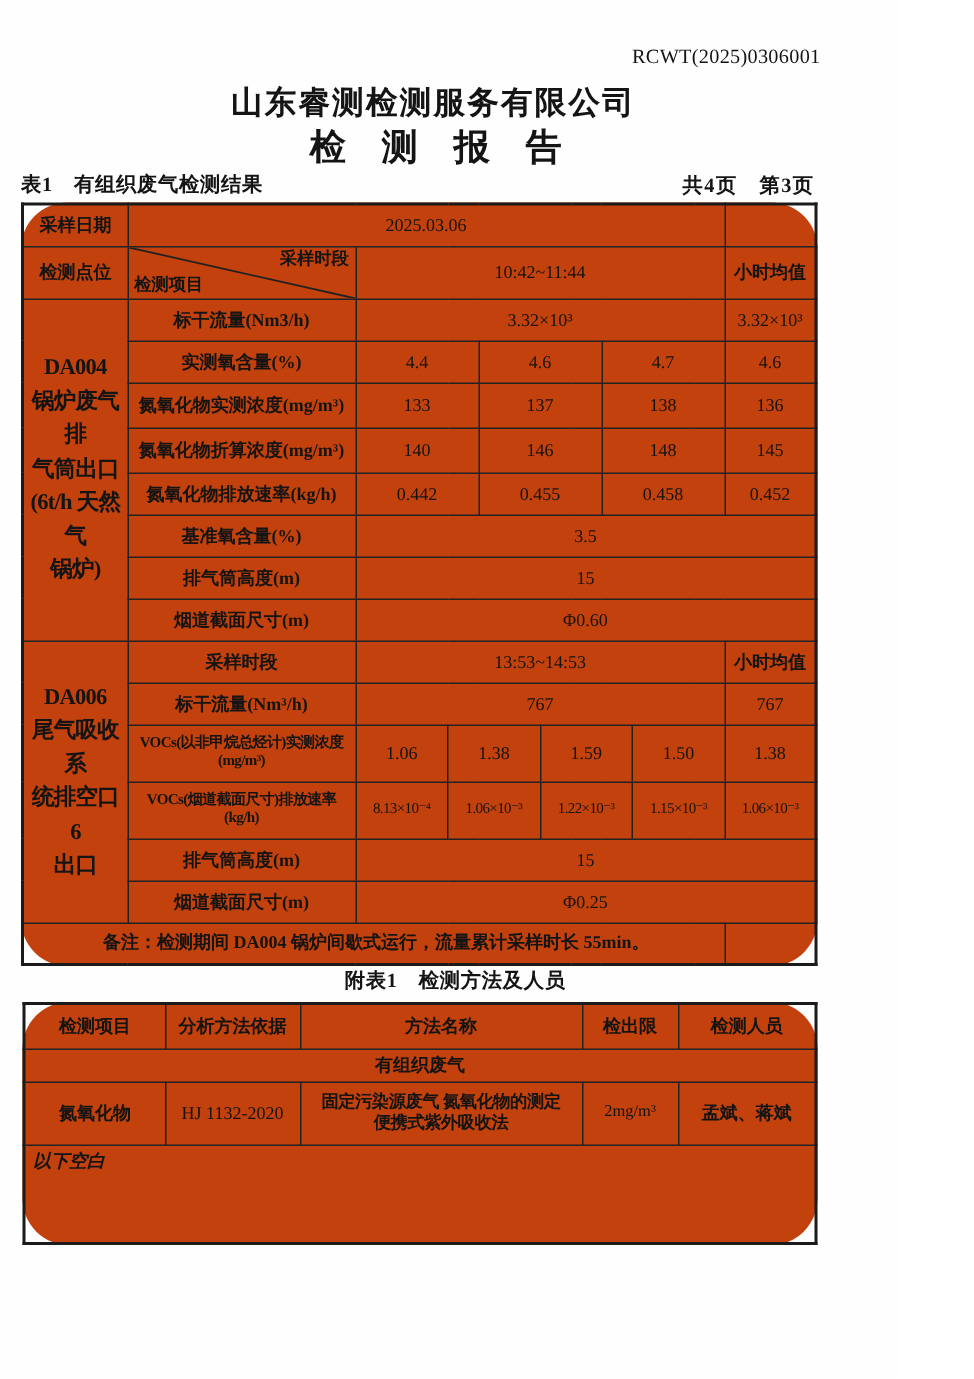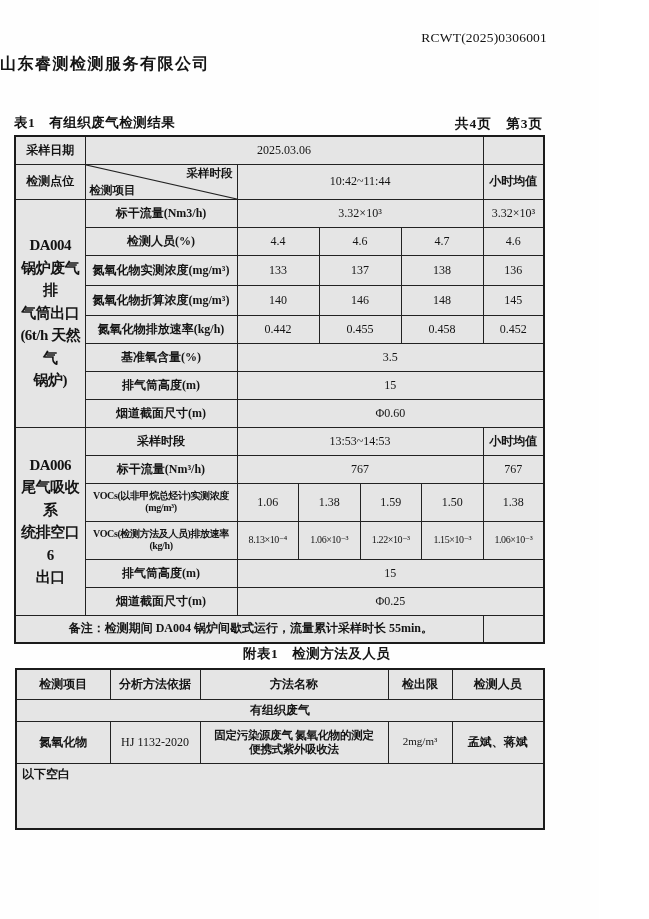--- a/index.html
+++ b/index.html
@@ -11,76 +11,77 @@
     color: #141414;
   }
   .page { position: relative; width: 599px; height: 919px; background: #fefefe; overflow: hidden; }
 
   .report-no {
     position: absolute; top: 30px; left: 0; width: 547px;
     text-align: right; font-size: 13.5px; letter-spacing: 0.2px;
   }
   .company {
     position: absolute; top: 54px; left: 0; width: 578px;
-    text-align: left; font-size: 16px; font-weight: bold; letter-spacing: 1.5px;
+    text-align: center; font-size: 21px; font-weight: bold; letter-spacing: 1.5px;
   }
   .title {
     position: absolute; top: 82px; left: 0; width: 590px;
     text-align: center; font-size: 24px; font-weight: bold; letter-spacing: 9px;
   }
   .caption-row {
     position: absolute; top: 114px; left: 14px; width: 529px; height: 20px;
   }
   .caption {
     display: block; width: 100%; text-align: left;
     font-size: 13.5px; font-weight: bold; letter-spacing: 0.5px;
   }
   .page-info {
     position: absolute; right: 0; top: 1px;
     font-size: 13.5px; font-weight: bold; letter-spacing: 1px;
   }
 
-  table { border-collapse: collapse; table-layout: fixed; background: #e5e5e5; }
+  table { border-collapse: collapse; table-layout: fixed; background: #c2410c; border-radius: 31px; }
   .t1 { position: absolute; top: 135px; left: 14px; width: 529px; border: 2px solid #1b1b1b; }
   .t2 { position: absolute; top: 668px; left: 15px; width: 528px; border: 2px solid #1b1b1b; }
   td {
     border: 1px solid #222;
     text-align: center; vertical-align: middle;
     font-size: 12px; font-weight: bold;
     padding: 0 2px; line-height: 1.25;
     overflow: hidden;
   }
   .num { font-weight: normal; font-family: "Liberation Serif", "DejaVu Serif", serif; }
   .pre { white-space: pre-line; }
   .left { text-align: center; padding-left: 5px; }
   .topleft { text-align: left; vertical-align: top; padding: 3px 0 0 5px; }
   .point-cell { font-size: 15px; letter-spacing: -0.5px; line-height: 1.5; }
   .small-item { font-size: 10px; letter-spacing: -0.4px; }
   .h22 { height: 22px; } .h28 { height: 28px; } .h30 { height: 30px; }
   .h34 { height: 34px; } .h38 { height: 38px; } .h42 { height: 42px; }
-  .h46 { height: 46px; } .h66 { height: 66px; }
+  .h46 { height: 46px; } .h66 { height: 66px; font-style: italic; }
 
   .diag-cell { padding: 0; }
   .diagwrap { position: relative; width: 100%; height: 34px; }
   .diag-svg { position: absolute; left: 0; top: 0; width: 100%; height: 100%; }
   .diag-top { position: absolute; top: 1px; right: 4px; font-size: 11.5px; font-weight: bold; }
   .diag-bottom { position: absolute; bottom: 1px; left: 4px; font-size: 11.5px; font-weight: bold; }
 
   .appendix-title {
-    position: absolute; top: 645px; left: 17px; width: 578px;
+    position: absolute; top: 645px; left: 4px; width: 578px;
     text-align: center; font-size: 13.5px; font-weight: bold; letter-spacing: 0.5px; padding-left: 21px;
   }
 </style>
 </head>
 <body>
 
 <div class="page">
 
   <div class="report-no">RCWT(2025)0306001</div>
   <div class="company">山东睿测检测服务有限公司</div>
+  <div class="title">检 测 报 告</div>
 
   <div class="caption-row">
     <span class="caption">表1　有组织废气检测结果</span>
     <span class="page-info">共4页　第3页</span>
   </div>
 
   <table class="t1">
     <colgroup>
       <col style="width:70px">
         <col style="width:152px">
@@ -121,21 +122,21 @@
         <td rowspan="8" class="point-cell pre">DA004
 锅炉废气排
 气筒出口
 (6t/h 天然气
 锅炉)</td>
         <td>标干流量(Nm3/h)</td>
         <td colspan="12" class="num">3.32×10³</td>
         <td class="num">3.32×10³</td>
       </tr>
       <tr class="h28">
-        <td>检测人员(%)</td>
+        <td>实测氧含量(%)</td>
         <td colspan="4" class="num">4.4</td>
         <td colspan="4" class="num">4.6</td>
         <td colspan="4" class="num">4.7</td>
         <td class="num">4.6</td>
       </tr>
       <tr class="h30">
         <td>氮氧化物实测浓度(mg/m³)</td>
         <td colspan="4" class="num">133</td>
         <td colspan="4" class="num">137</td>
         <td colspan="4" class="num">138</td>
@@ -184,21 +185,21 @@
       <tr class="h38">
         <td class="small-item pre">VOCs(以非甲烷总烃计)实测浓度
 (mg/m³)</td>
         <td colspan="3" class="num">1.06</td>
         <td colspan="3" class="num">1.38</td>
         <td colspan="3" class="num">1.59</td>
         <td colspan="3" class="num">1.50</td>
         <td class="num">1.38</td>
       </tr>
       <tr class="h38">
-        <td class="small-item pre">VOCs(检测方法及人员)排放速率
+        <td class="small-item pre">VOCs(烟道截面尺寸)排放速率
 (kg/h)</td>
         <td colspan="3" class="num small-item">8.13×10⁻⁴</td>
         <td colspan="3" class="num small-item">1.06×10⁻³</td>
         <td colspan="3" class="num small-item">1.22×10⁻³</td>
         <td colspan="3" class="num small-item">1.15×10⁻³</td>
         <td class="num small-item">1.06×10⁻³</td>
       </tr>
       <tr class="h28">
         <td>排气筒高度(m)</td>
         <td colspan="13" class="num">15</td>

